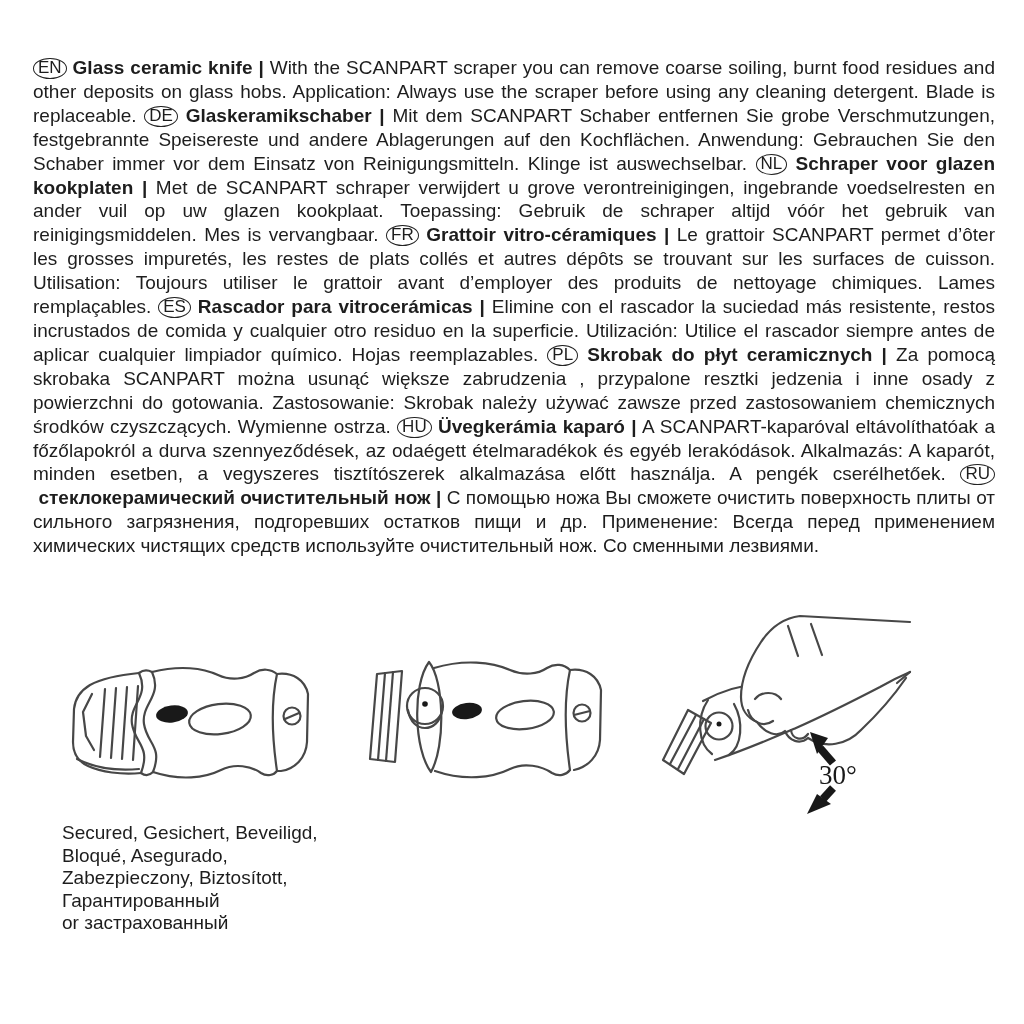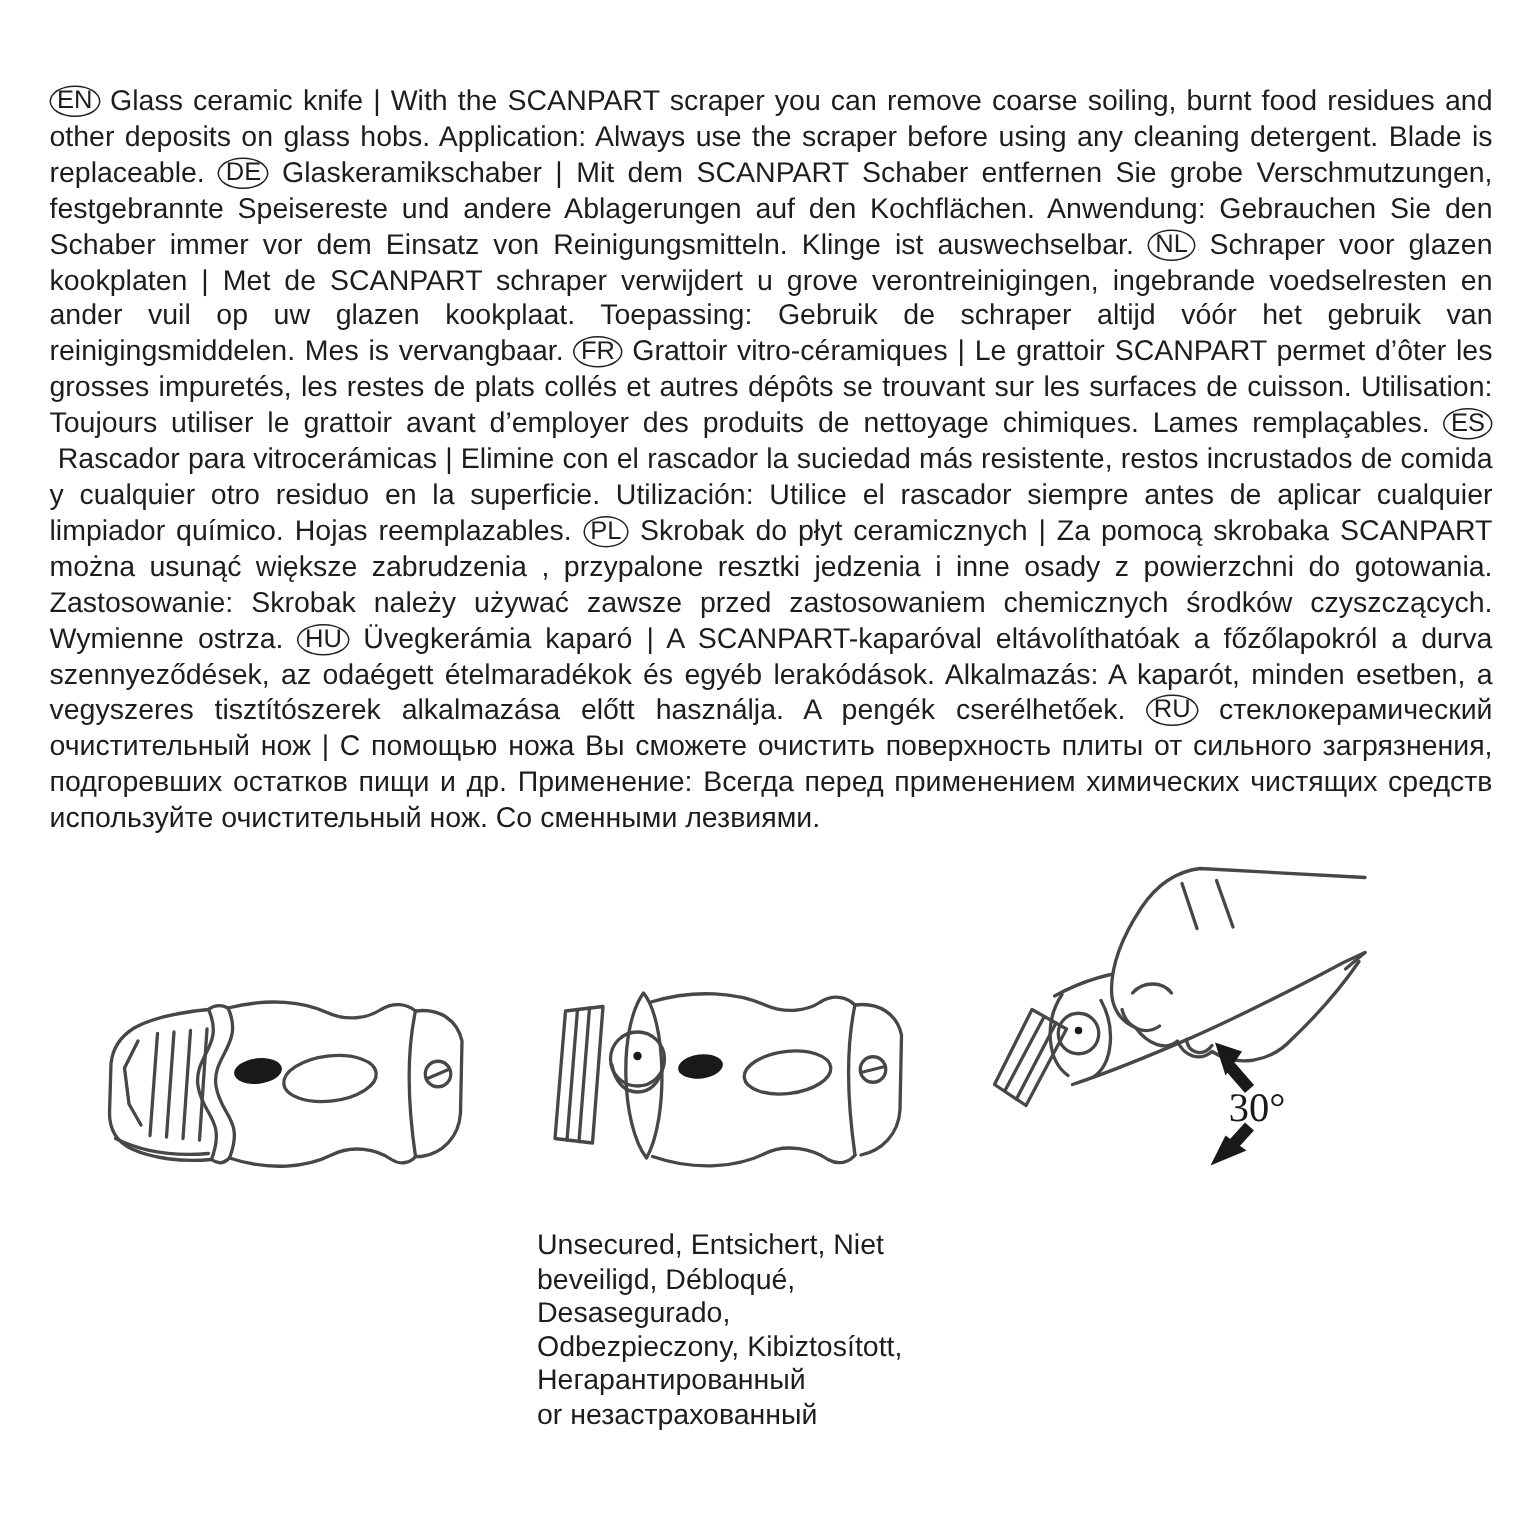--- a/index.html
+++ b/index.html
@@ -4,21 +4,21 @@
 <style>
   html,body{margin:0;padding:0;background:#fff;}
   .canvas{
     position:relative;width:1024px;height:1024px;background:#ffffff;
     font-family:"Liberation Sans",sans-serif;color:#1d1d1d;overflow:hidden;
   }
   .intro{
     position:absolute;left:33px;top:56px;width:962px;margin:0;
     font-size:19px;line-height:23.9px;text-align:justify;text-justify:inter-word;
   }
-  .intro b{font-weight:normal;}
+  .intro b{font-weight:bold;}
   .lang-badge{
     display:inline-block;border:1.7px solid #222;border-radius:50%;
     font-size:17px;line-height:16px;padding:1px 4px 2px 4px;vertical-align:1px;
     font-weight:normal;letter-spacing:0;
   }
   .fig{position:absolute;}
   .fig svg{display:block;}
   .caption{font-size:19px;line-height:22.6px;color:#1d1d1d;}
   .cap1{margin:12px 0 0 7px;}
   .cap2{margin:10px 0 0 6px;}
@@ -57,20 +57,21 @@
         <ellipse cx="165" cy="77" rx="31" ry="15" transform="rotate(-7 165 77)"></ellipse>
       </g>
       <g class="stroke">
         <path d="M 222,32 C 216,60 217,95 222,129"></path>
         <path d="M 222,32 C 238,30 250,38 253,52 L 252,100 C 251,116 240,127 226,129 L 222,129"></path>
         <circle cx="237" cy="74" r="8.5"></circle>
         <path d="M 230,77 L 244,71"></path>
       </g>
       <ellipse class="ink" cx="117" cy="72" rx="16" ry="8.5" transform="rotate(-7 117 72)"></ellipse>
     </svg>
+    <div class="caption cap1">Secured, Gesichert, Beveiligd,<br>Bloqué, Asegurado,<br>Zabezpieczony, Biztosított,<br>Гарантированный<br>or застрахованный</div>
   </div>
 
   <div class="fig" style="left:352px;top:640px;width:300px;">
     <svg width="290" height="170" viewBox="0 0 290 170">
       <g class="stroke">
         <path d="M 25,34 L 50,31 L 43,122 L 18,119 Z"></path>
         <path d="M 33,33 L 26,120"></path>
         <path d="M 41,32 L 34,121"></path>
       </g>
       <g class="stroke">
@@ -85,24 +86,23 @@
         <ellipse cx="173" cy="75" rx="29" ry="14" transform="rotate(-7 173 75)"></ellipse>
       </g>
       <g class="stroke">
         <path d="M 218,30 C 212,58 213,95 218,130"></path>
         <path d="M 218,30 C 234,28 246,36 249,50 L 248,100 C 247,116 236,127 222,130"></path>
         <circle cx="230" cy="73" r="8.5"></circle>
         <path d="M 222,75 L 238,71"></path>
       </g>
       <ellipse class="ink" cx="115" cy="71" rx="15" ry="8" transform="rotate(-7 115 71)"></ellipse>
     </svg>
-    <div class="caption cap2">Unsecured, Entsichert, Niet<br>beveiligd, Débloqué,<br>Desasegurado,<br>Odbezpieczony, Kibiztosított,<br>Негарантированный<br>or незастрахованный</div>
   </div>
 
-  <div class="fig" style="left:648px;top:565px;width:335px;">
+  <div class="fig" style="left:648px;top:602px;width:335px;">
     <svg width="330" height="222" viewBox="0 0 330 222">
       <g class="stroke">
         <path d="M 40,108 L 63,121 L 36,172 L 15,158 Z"></path>
         <path d="M 48,113 L 22,162"></path>
         <path d="M 56,117 L 30,167"></path>
       </g>
       <g class="stroke">
         <path d="M 60,98 C 48,116 50,142 64,152"></path>
         <path d="M 86,102 C 96,120 94,144 81,153"></path>
         <circle cx="71" cy="124" r="13.5"></circle>

